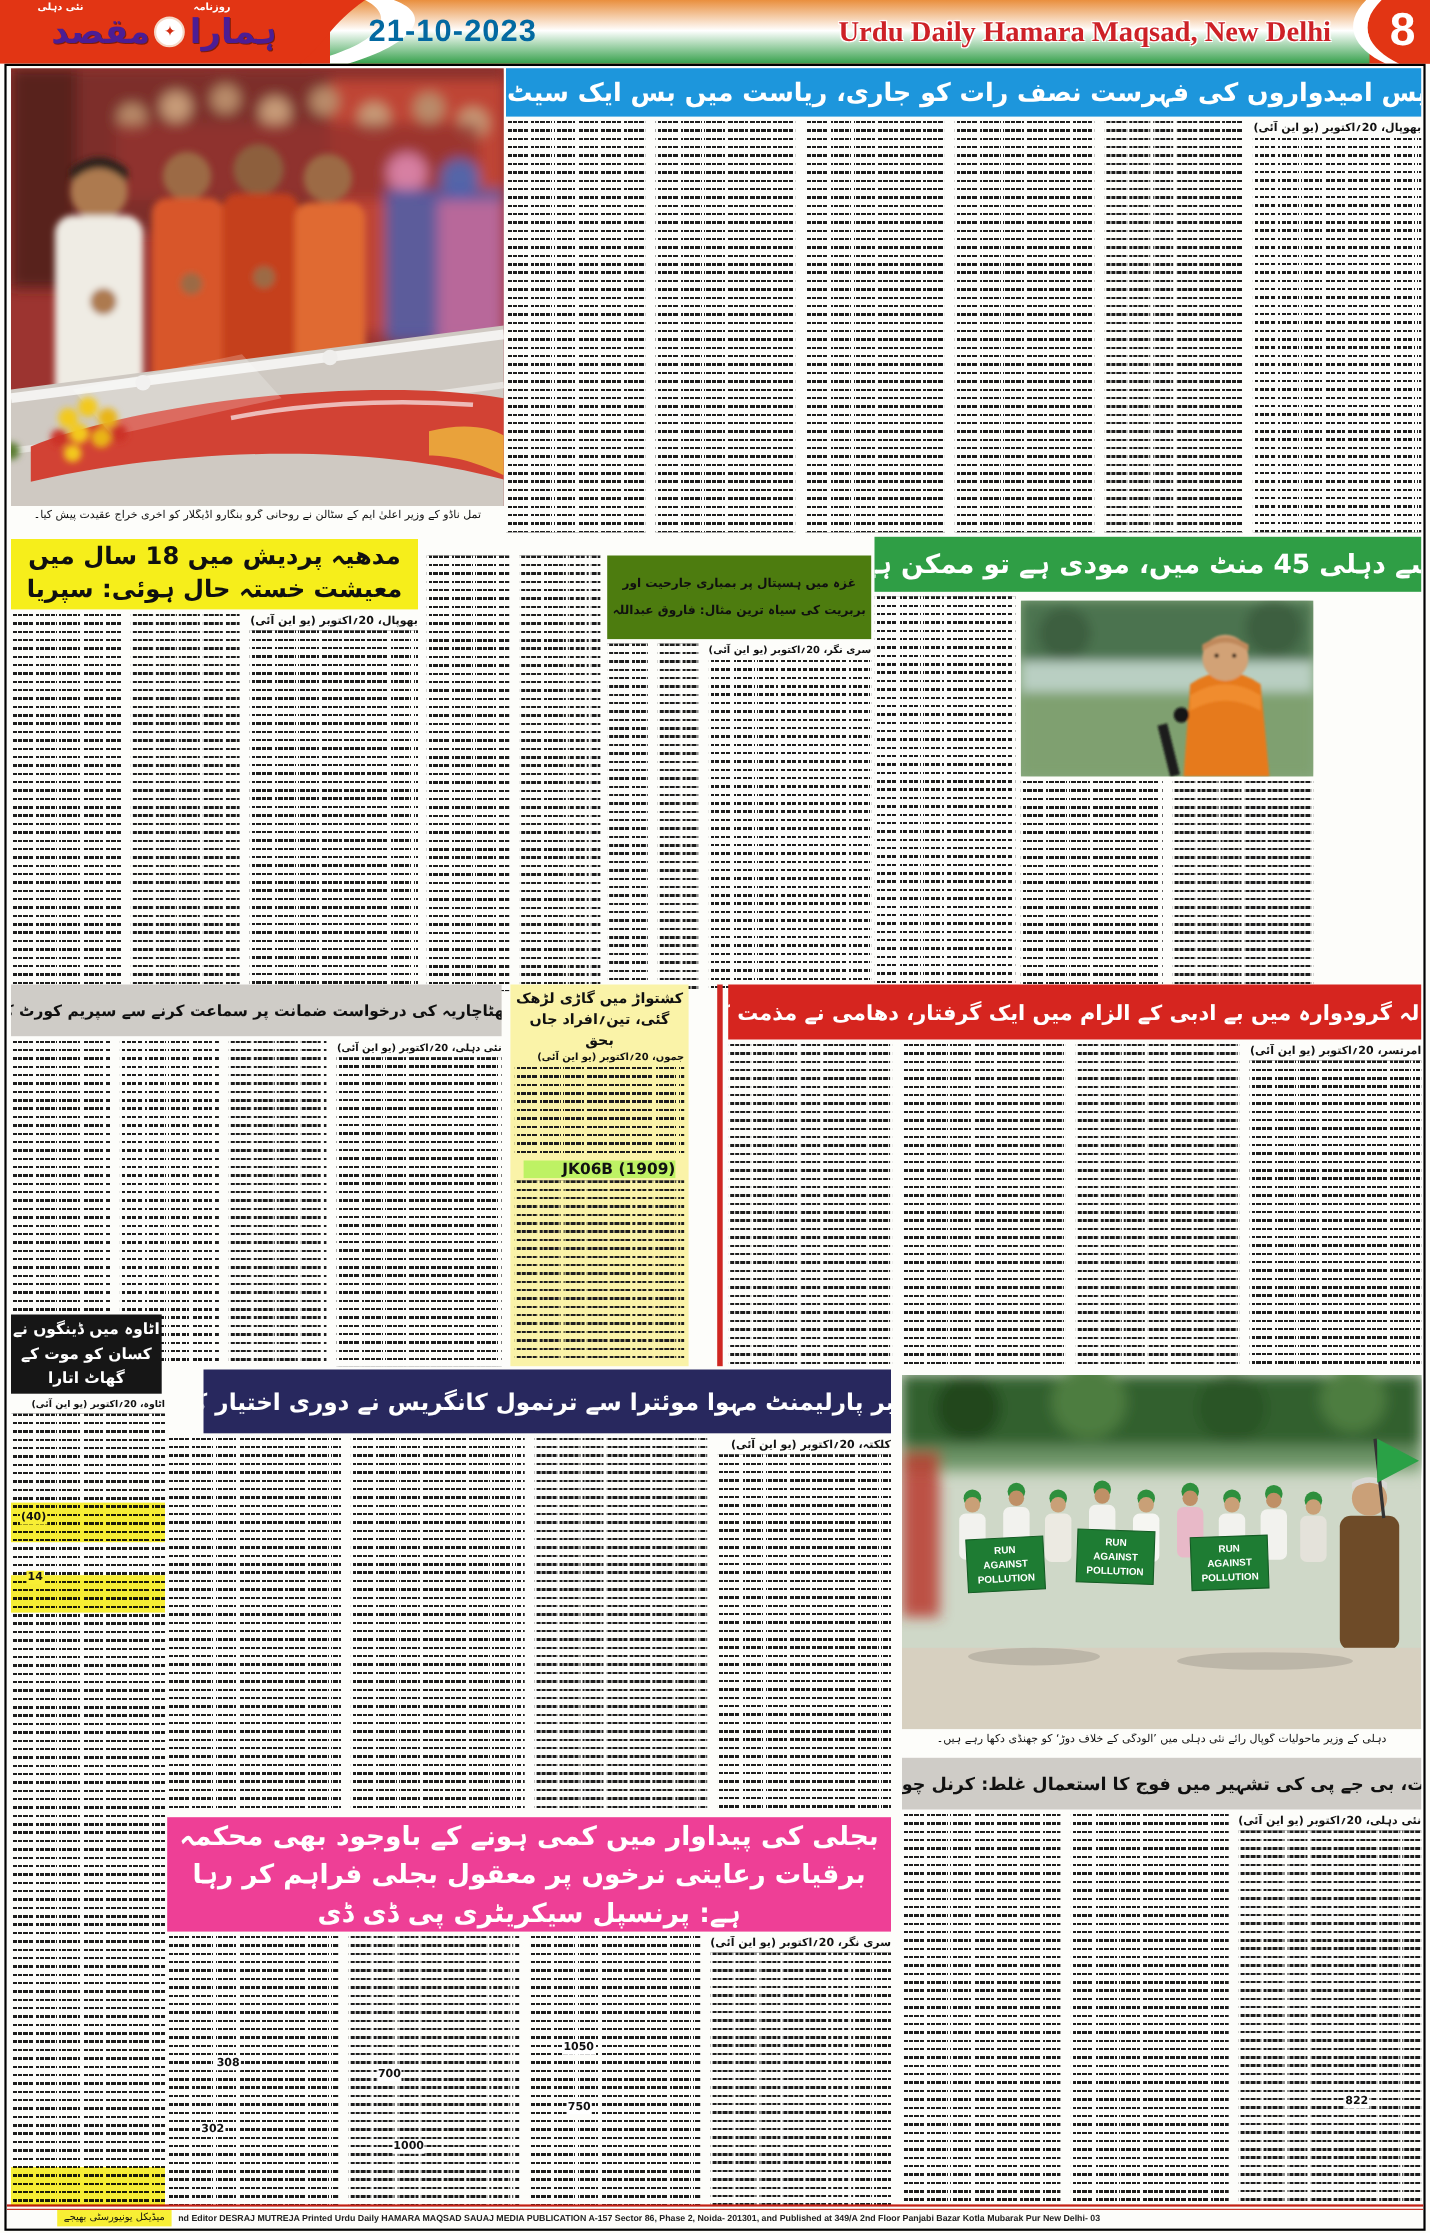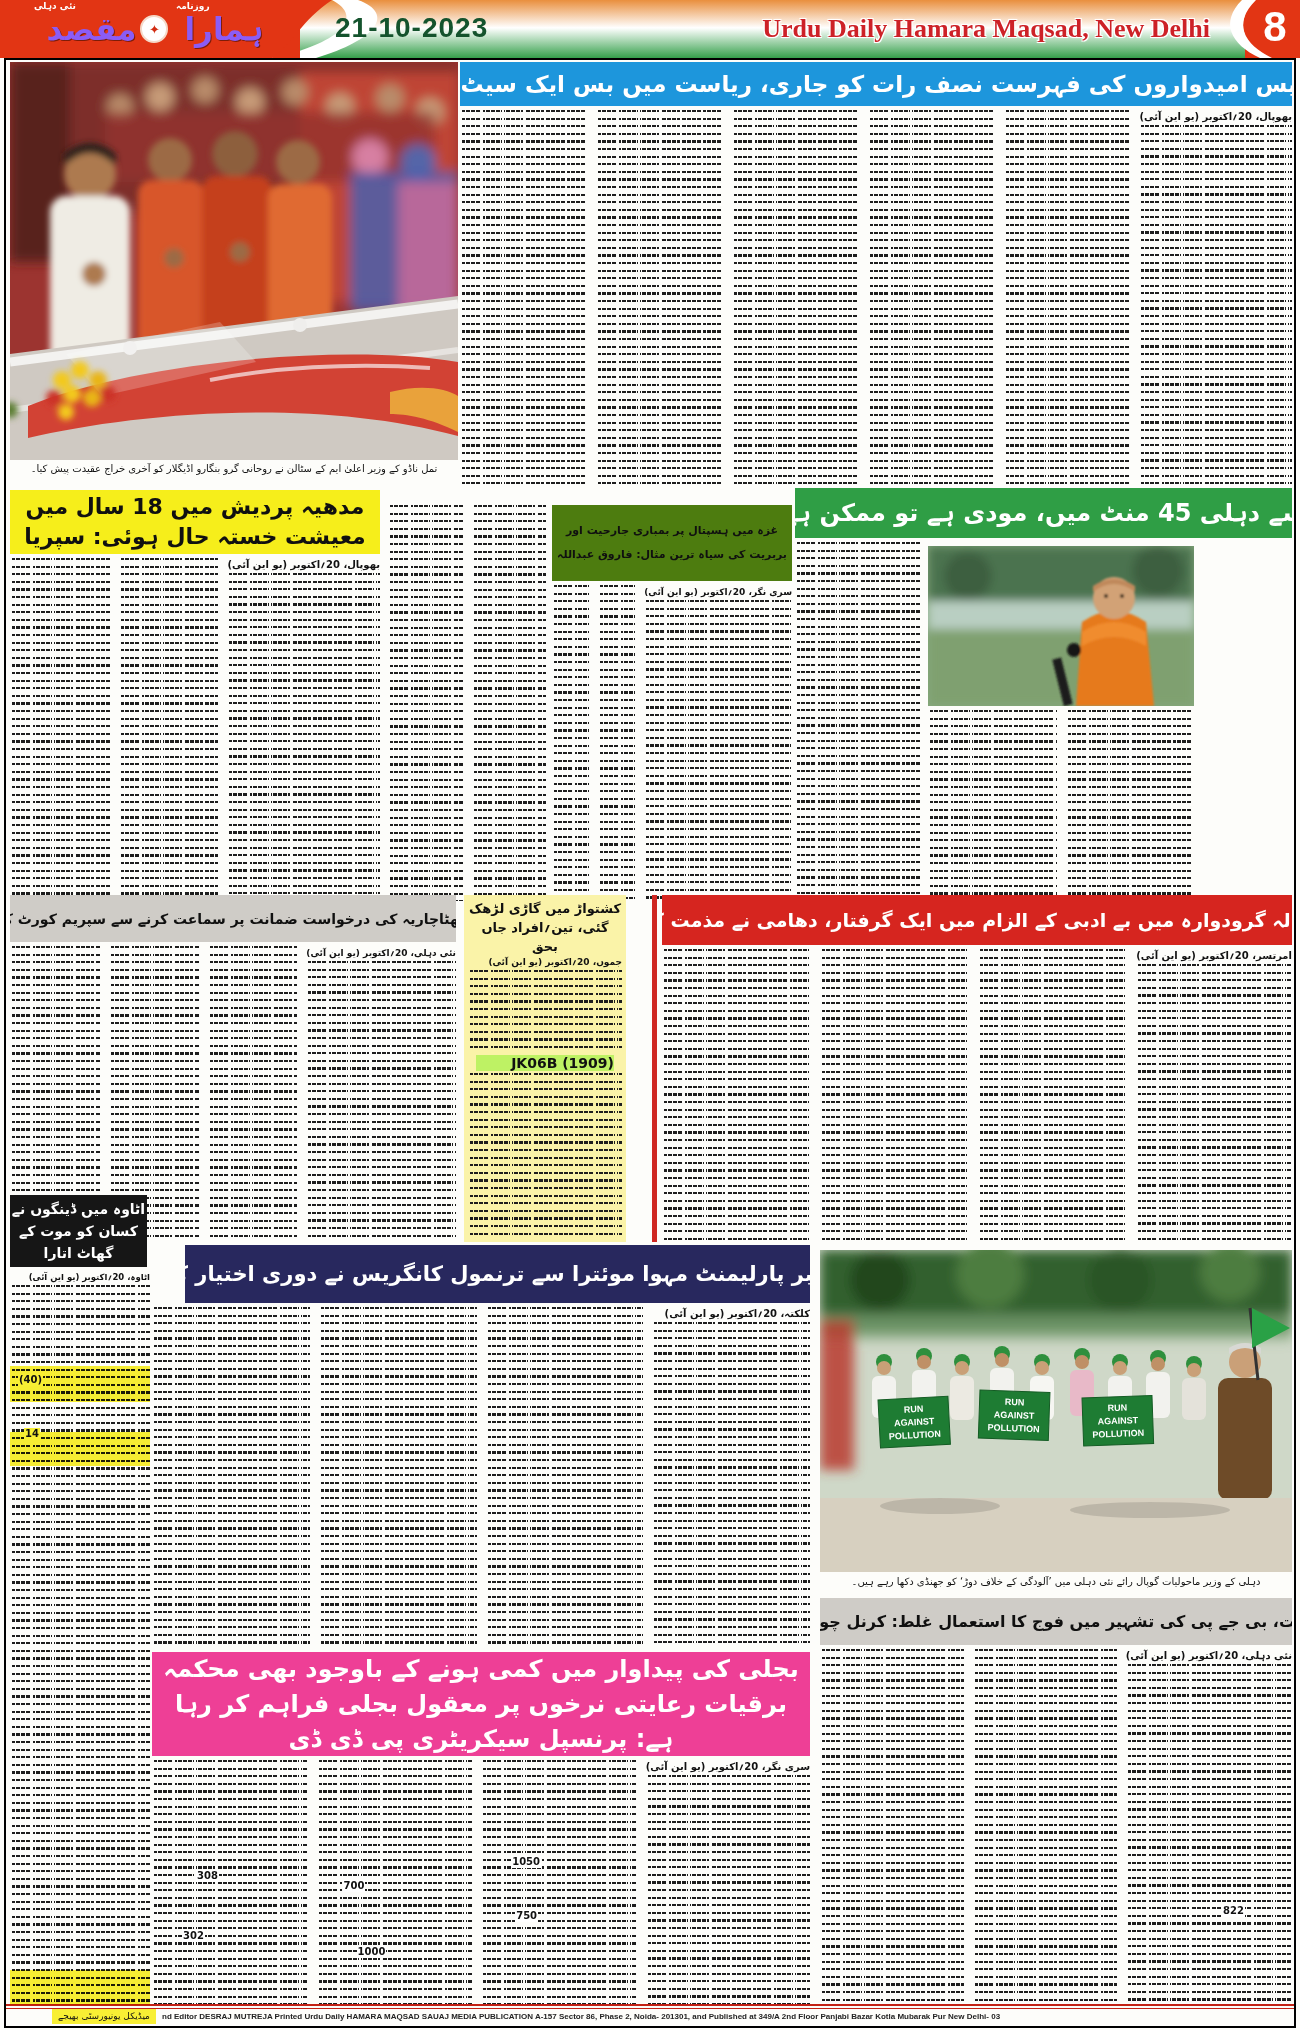--- a/index.html
+++ b/index.html
@@ -1,24 +1,24 @@
 <!DOCTYPE html>
 <html lang="ur"><head>
 <meta charset="utf-8">
 <style>
   html,body{margin:0;padding:0;background:#e9e7e2;}
   #page{position:relative;width:1300px;height:2030px;background:#fdfdfa;overflow:hidden;
         font-family:"DejaVu Sans",sans-serif;color:#111;}
   .abs{position:absolute;}
   
-  .logo-word{color:#8b5cf6;font-weight:700;font-size:31px;line-height:46px;text-shadow:1px 1px 0 #7e1c08;margin-left:12px;}
+  .logo-word{color:#4c1d95;font-weight:700;font-size:31px;line-height:46px;text-shadow:1px 1px 0 #7e1c08;}
   .logo-small{position:absolute;color:#fff;font-size:9px;font-weight:700;}
   .emblem{width:24px;height:24px;border-radius:50%;background:#fff;border:2px solid #f5d9c8;margin:0 4px;
           display:flex;align-items:center;justify-content:center;color:#d22c12;font-size:13px;font-weight:700;}
-  .mast-date{font-family:"Liberation Sans",sans-serif;font-weight:700;font-size:28px;letter-spacing:1px;color:#14532d;}
+  .mast-date{font-family:"Liberation Sans",sans-serif;font-weight:700;font-size:28px;letter-spacing:1px;color:#0369a1;}
   .mast-title{font-family:"Liberation Serif",serif;font-weight:700;font-size:26px;color:#cd2127;text-align:right;
               text-shadow:-1px -1px 0 #fff,1px -1px 0 #fff,-1px 1px 0 #fff,1px 1px 0 #fff,0 0 3px #fff;}
   .page-num{font-family:"Liberation Sans",sans-serif;font-weight:700;font-size:42px;color:#fff;text-align:center;}
   
   .head{direction:rtl;font-weight:700;display:flex;align-items:center;justify-content:center;
         text-align:center;overflow:hidden;}
   .nowrap{white-space:nowrap;}
   
   .cols{display:flex;flex-direction:row-reverse;gap:9px;}
   .col{flex:1;display:flex;flex-direction:column;position:relative;}

